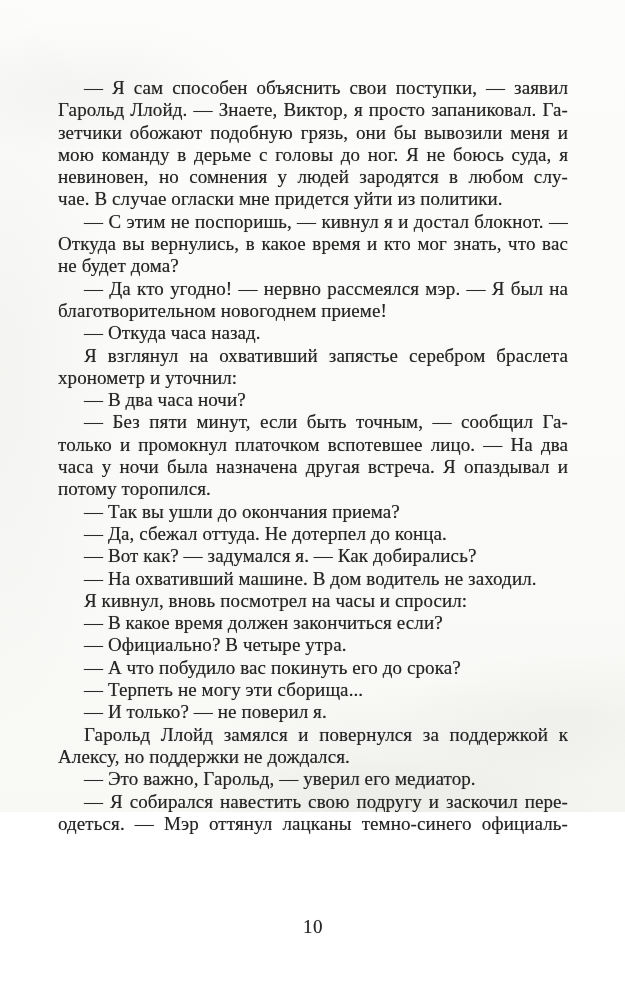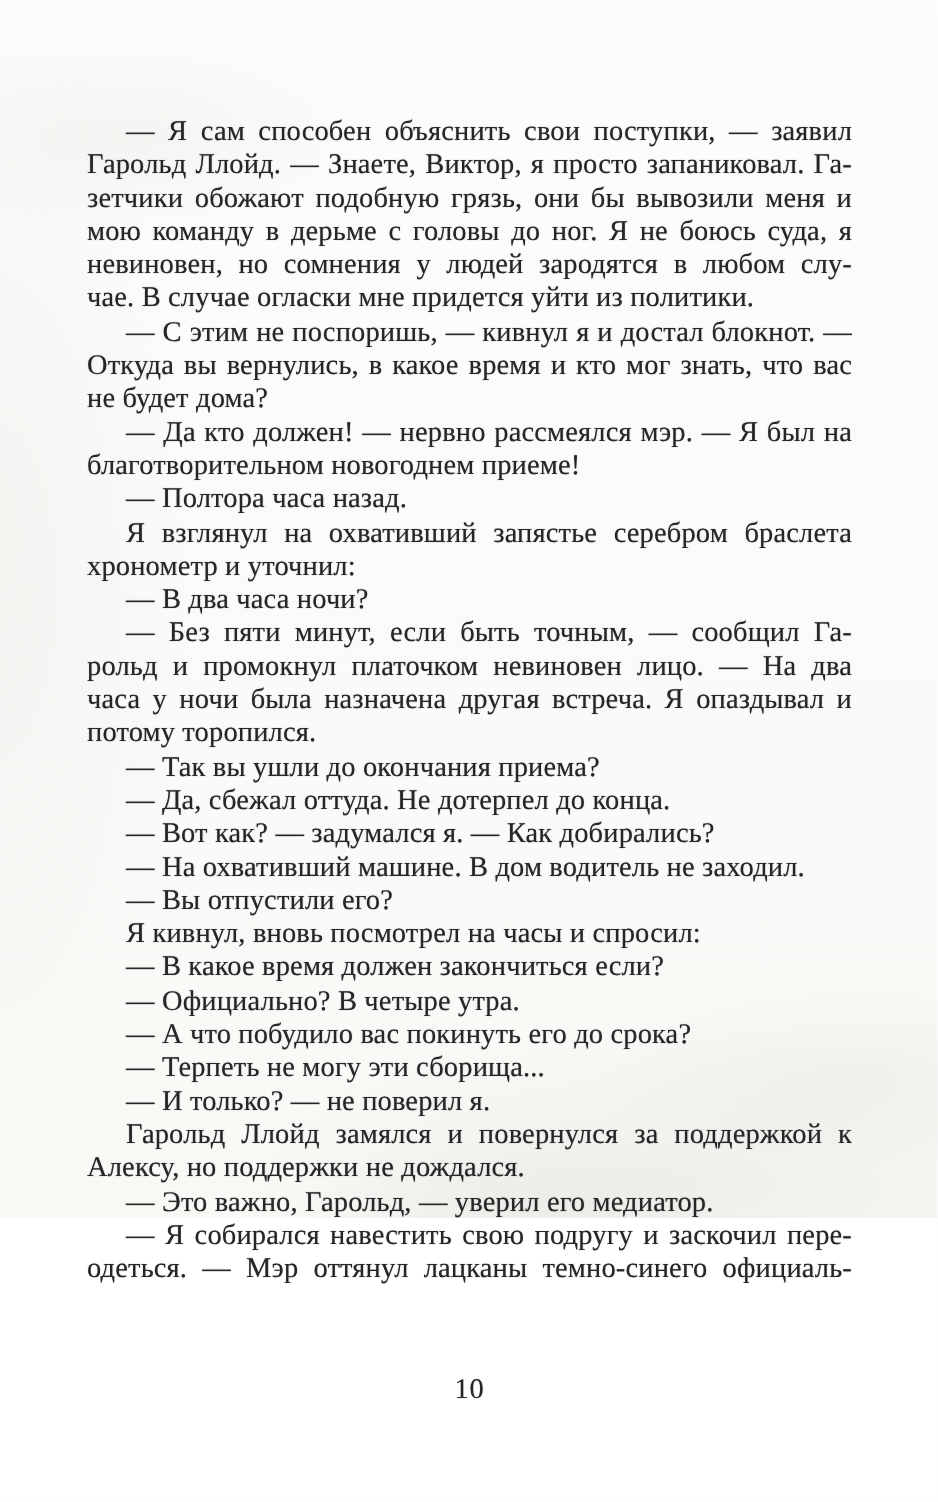--- a/index.html
+++ b/index.html
@@ -81,35 +81,34 @@
   <div class="text-block" id="lines">
       <div class="line j i">— Я сам способен объяснить свои поступки, — заявил</div>
       <div class="line j">Гарольд Ллойд. — Знаете, Виктор, я просто запаниковал. Га-</div>
       <div class="line j">зетчики обожают подобную грязь, они бы вывозили меня и</div>
       <div class="line j">мою команду в дерьме с головы до ног. Я не боюсь суда, я</div>
       <div class="line j">невиновен, но сомнения у людей зародятся в любом слу-</div>
       <div class="line">чае. В случае огласки мне придется уйти из политики.</div>
       <div class="line j i">— С этим не поспоришь, — кивнул я и достал блокнот. —</div>
       <div class="line j">Откуда вы вернулись, в какое время и кто мог знать, что вас</div>
       <div class="line">не будет дома?</div>
-      <div class="line j i">— Да кто должен! — нервно рассмеялся мэр. — Я был на</div>
+      <div class="line j i">— Да кто угодно! — нервно рассмеялся мэр. — Я был на</div>
       <div class="line">благотворительном новогоднем приеме!</div>
-      <div class="line i">— Полтора часа назад.</div>
+      <div class="line i">— Откуда часа назад.</div>
       <div class="line j i">Я взглянул на охвативший запястье серебром браслета</div>
       <div class="line">хронометр и уточнил:</div>
       <div class="line i">— В два часа ночи?</div>
       <div class="line j i">— Без пяти минут, если быть точным, — сообщил Га-</div>
-      <div class="line j">рольд и промокнул платочком невиновен лицо. — На два</div>
+      <div class="line j">только и промокнул платочком вспотевшее лицо. — На два</div>
       <div class="line j">часа у ночи была назначена другая встреча. Я опаздывал и</div>
       <div class="line">потому торопился.</div>
       <div class="line i">— Так вы ушли до окончания приема?</div>
       <div class="line i">— Да, сбежал оттуда. Не дотерпел до конца.</div>
       <div class="line i">— Вот как? — задумался я. — Как добирались?</div>
       <div class="line i">— На охвативший машине. В дом водитель не заходил.</div>
-      <div class="line i">— Вы отпустили его?</div>
       <div class="line i">Я кивнул, вновь посмотрел на часы и спросил:</div>
       <div class="line i">— В какое время должен закончиться если?</div>
       <div class="line i">— Официально? В четыре утра.</div>
       <div class="line i">— А что побудило вас покинуть его до срока?</div>
       <div class="line i">— Терпеть не могу эти сборища...</div>
       <div class="line i">— И только? — не поверил я.</div>
       <div class="line j i">Гарольд Ллойд замялся и повернулся за поддержкой к</div>
       <div class="line">Алексу, но поддержки не дождался.</div>
       <div class="line i">— Это важно, Гарольд, — уверил его медиатор.</div>
       <div class="line j i">— Я собирался навестить свою подругу и заскочил пере-</div>

